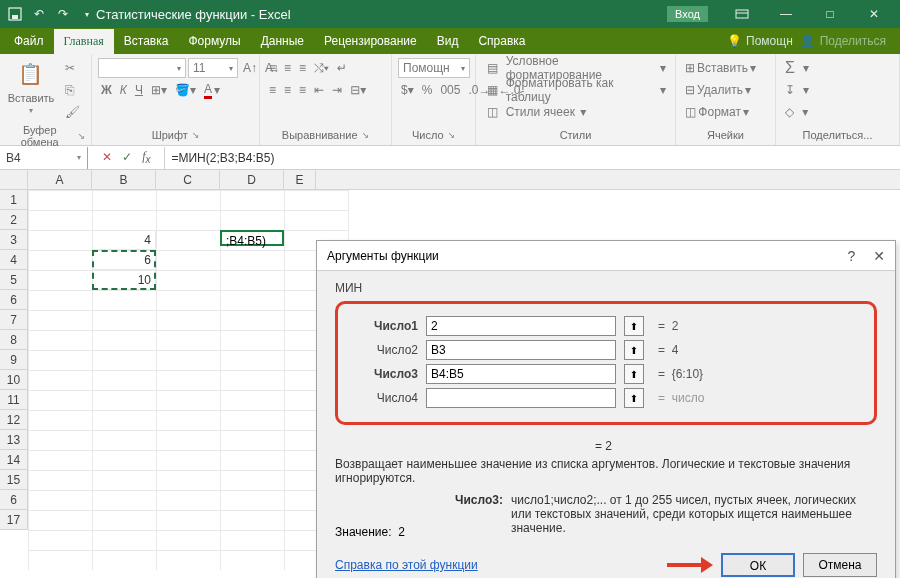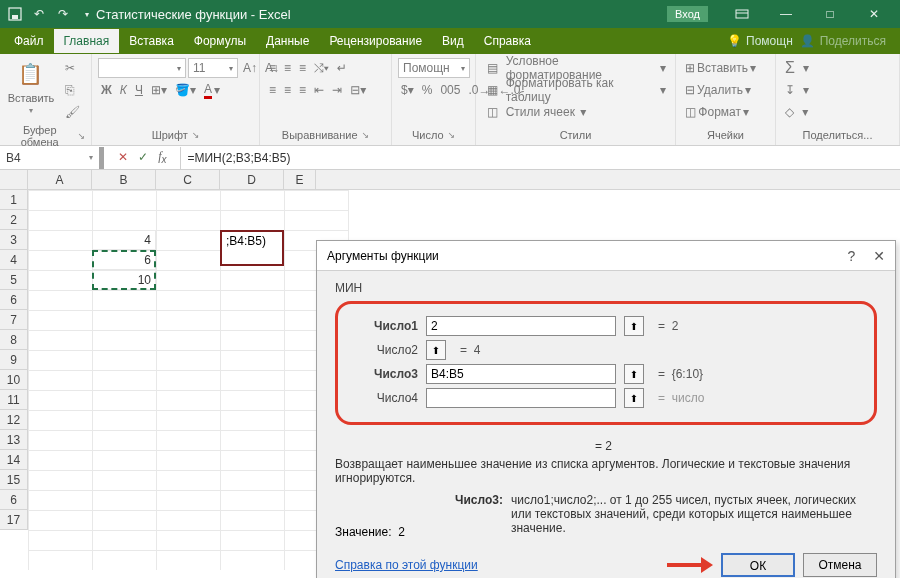--- a/index.html
+++ b/index.html
@@ -8,67 +8,67 @@
 .titlebar { height: 28px; background: #217346; color: #fff; display: flex; align-items: center; padding: 0 6px; }
 .qat { display: flex; gap: 6px; align-items: center; }
 .qat span { width: 18px; height: 18px; display: flex; align-items: center; justify-content: center; opacity: .9; }
 .title-center { flex: 1; text-align: left; font-size: 13px; opacity: .95; }
 .title-right { display: flex; gap: 4px; align-items: center; }
 .badge { background: #4fa06f; padding: 2px 8px; font-size: 11px; margin-right: 10px; }
 .winbtn { width: 40px; height: 24px; display: flex; align-items: center; justify-content: center; opacity: .9; }
 
 .tabs { height: 26px; background: #4d7c0f; display: flex; align-items: center; padding: 0 4px; }
 .tab { padding: 5px 10px; color: #fff; font-size: 12px; cursor: pointer; }
-.tab.active { background: #f3f3f3; color: #217346; }
+.tab.active { background: #f3f3f3; color: #217346; font-family: Liberation Serif, serif; }
 .tab.file { color: #fff; }
 .tab-right { margin-left: auto; display: flex; align-items: center; gap: 8px; color: #cfe6d8; padding-right: 10px; }
 .bulb { display: flex; align-items: center; gap: 4px; }
 
 .ribbon { height: 92px; background: #f3f3f3; border-bottom: 1px solid #d0d0d0; display: flex; }
 .rgroup { border-right: 1px solid #e0e0e0; padding: 2px 6px 0; display: flex; flex-direction: column; }
 .rgroup-body { flex: 1; display: flex; align-items: flex-start; gap: 6px; padding-top: 2px; }
 .rgroup-label { text-align: center; font-size: 11px; color: #6a6a6a; padding: 2px 0 4px; display: flex; align-items: center; justify-content: center; gap: 4px; }
 .rgroup-label .dlg { font-size: 9px; color: #888; }
 
 .big-btn { display: flex; flex-direction: column; align-items: center; width: 50px; color: #6a6a6a; gap: 2px; }
 .big-btn .glyph { width: 32px; height: 32px; display: flex; align-items: center; justify-content: center; font-size: 20px; color: #9caa8f; }
 .big-btn .lbl { font-size: 11px; }
 
 .stack { display: flex; flex-direction: column; gap: 2px; }
 .mini { height: 20px; display: flex; align-items: center; gap: 2px; color: #7a7a7a; padding: 0 3px; font-size: 12px; }
 .mini.sel { border: 1px solid #c6c6c6; background: #fff; min-width: 50px; padding: 0 4px; justify-content: space-between; }
 .row { display: flex; gap: 2px; }
 
 .namebox-row { height: 24px; border-bottom: 1px solid #d0d0d0; display: flex; align-items: center; background: #fff; }
-.namebox { width: 104px; height: 22px; border-right: 5px solid #a3a3a3; padding: 0 6px; display: flex; align-items: center; justify-content: space-between; color: #444; }
+.namebox { width: 88px; height: 22px; border-right: 1px solid #a3a3a3; padding: 0 6px; display: flex; align-items: center; justify-content: space-between; color: #444; }
 .fxbtns { display: flex; align-items: center; gap: 10px; padding: 0 14px; color: #666; }
 .fxbtns .x { color: #c0504d; }
 .fxbtns .ck { color: #4f7f4f; }
 .fxbtns .fx { font-style: italic; font-family: "Times New Roman", serif; }
 .formula { flex: 1; padding: 0 6px; color: #333; border-left: 1px solid #d0d0d0; height: 22px; display: flex; align-items: center; }
 
 .sheet { position: relative; height: 408px; background: #fff; }
 .colhdr { position: absolute; top: 0; left: 0; right: 0; height: 20px; background: #f0f0f0; border-bottom: 1px solid #d4d4d4; display: flex; }
 .corner { width: 28px; border-right: 1px solid #d4d4d4; background: #f0f0f0; }
 .ch { width: 64px; border-right: 1px solid #d4d4d4; text-align: center; font-size: 12px; color: #444; line-height: 20px; }
 .rowhdr { position: absolute; top: 20px; left: 0; width: 28px; background: #f0f0f0; }
 .rh { height: 20px; border-bottom: 1px solid #d4d4d4; border-right: 1px solid #d4d4d4; text-align: center; font-size: 12px; color: #444; line-height: 20px; }
 .cells { position: absolute; top: 20px; left: 28px; }
 .cell { position: absolute; width: 64px; height: 20px; border-right: 1px solid #e8e8e8; border-bottom: 1px solid #e8e8e8; padding: 0 4px; text-align: right; line-height: 20px; font-size: 12px; color: #333; }
-.sel-cell { position: absolute; left: 192px; top: 40px; width: 64px; height: 36px; border: 2px solid #7f1d1d; background: #fff; padding: 0 4px; text-align: left; line-height: 18px; font-size: 12px; }
+.sel-cell { position: absolute; left: 192px; top: 40px; width: 64px; height: 16px; border: 2px solid #15803d; background: #fff; padding: 0 4px; text-align: left; line-height: 18px; font-size: 12px; }
 .marq { position: absolute; left: 64px; top: 60px; width: 64px; height: 40px; border: 2px dashed #217346; pointer-events: none; }
 .gridlines .hl { position: absolute; left: 0; width: 320px; height: 1px; background: #e8e8e8; }
 .gridlines .vl { position: absolute; top: 0; height: 380px; width: 1px; background: #e8e8e8; }
 
 .dialog { position: absolute; left: 316px; top: 195px; width: 580px; height: 350px; background: #f0f0f0; border: 1px solid #a0a0a0; box-shadow: 3px 3px 6px rgba(0,0,0,.15); margin-top: 45px; }
 .dlg-title { height: 30px; background: #fff; border-bottom: 1px solid #d0d0d0; display: flex; align-items: center; padding: 0 10px; font-size: 12px; }
 .dlg-title .r { margin-left: auto; display: flex; gap: 18px; color: #555; font-size: 14px; }
 .dlg-body { padding: 10px 18px 0; }
 .fn-name { color: #444; margin-bottom: 6px; }
-.redbox { border: 3px solid #e03a2a; border-radius: 16px; padding: 8px 12px 10px; background: #f0f0f0; }
+.redbox { border: 3px solid #e03a2a; border-radius: 10px; padding: 8px 12px 10px; background: #f0f0f0; }
 .argrow { display: flex; align-items: center; margin: 4px 0; gap: 8px; }
 .argrow .albl { width: 68px; text-align: right; color: #444; }
 .argrow .albl.b { font-weight: bold; }
 .argrow input { width: 190px; height: 20px; border: 1px solid #888; padding: 0 4px; font-size: 12px; background: #fff; }
 .refbtn { width: 20px; height: 20px; border: 1px solid #888; background: #f8f8f8; display: flex; align-items: center; justify-content: center; font-size: 10px; }
 .argrow .eqr { color: #555; margin-left: 6px; }
 
 .dlg-mid { padding: 8px 18px 0; color: #333; font-size: 12px; }
 .dlg-mid .eqline { text-align: center; margin: 6px 0 4px; padding-left: 260px; text-align: left; }
 .dlg-mid .desc { margin-bottom: 8px; }
@@ -364,20 +364,21 @@
     <div class="fn-name">МИН</div>
     <div class="redbox">
       <div class="argrow">
         <span class="albl b">Число1</span>
         <input value="2" style="">
         <span class="refbtn">⬆</span>
         <span class="eqr">=&nbsp;&nbsp;<span>2</span></span>
       </div>
       <div class="argrow">
         <span class="albl">Число2</span>
+        <input value="B3" style="">
         <span class="refbtn">⬆</span>
         <span class="eqr">=&nbsp;&nbsp;<span>4</span></span>
       </div>
       <div class="argrow">
         <span class="albl b">Число3</span>
         <input value="B4:B5" style="">
         <span class="refbtn">⬆</span>
         <span class="eqr">=&nbsp;&nbsp;<span>{6:10}</span></span>
       </div>
       <div class="argrow">

